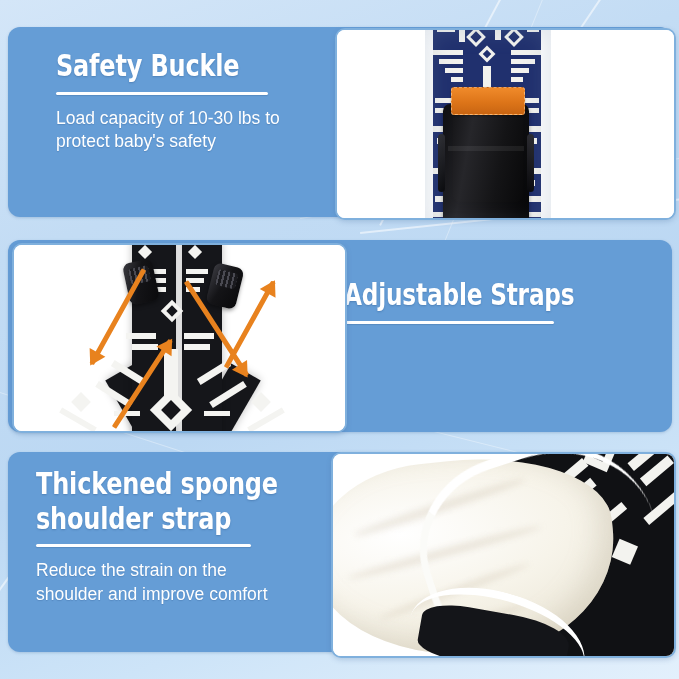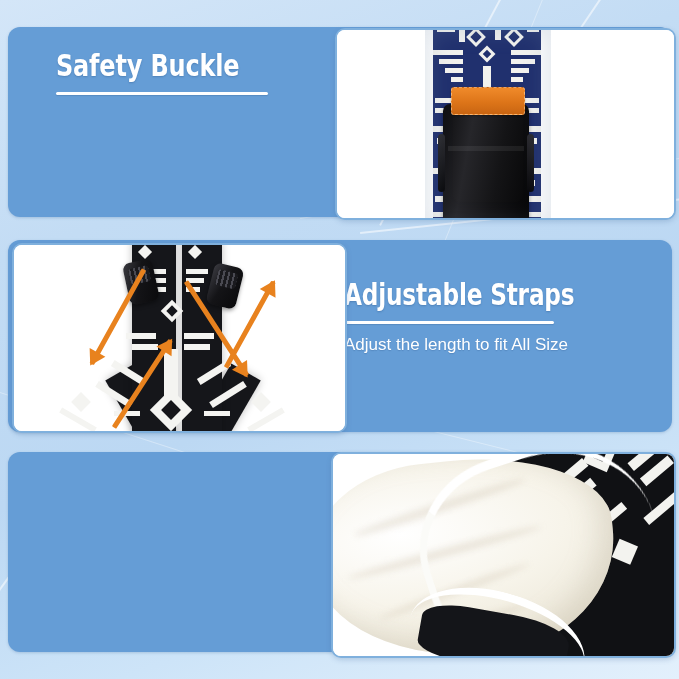--- a/index.html
+++ b/index.html
@@ -215,20 +215,22 @@
     <i class="d" style="left:430px;top:430px;width:240px;height:1px;transform:rotate(14deg);"></i>
   </div>
 
   <div class="row row1">
     <div class="panel"></div>
   </div>
 
   <div class="txtblock r1-txt">
     <h2>Safety Buckle</h2>
     <div class="rule"></div>
+    <p class="sub">Load capacity of 10-30 lbs to
+protect baby's safety</p>
   </div>
 
   <div class="card card1">
     <div class="ph1">
       <div class="strap-navy">
         <div class="tilt">
           <div class="tri" style="left:4px;top:2px;width:18px;height:4px;"></div>
           <div class="tri" style="left:26px;top:0px;width:6px;height:16px;"></div>
           <div class="tri" style="left:36px;top:4px;width:14px;height:14px;transform:rotate(45deg);"></div>
           <div class="tri" style="left:39px;top:7px;width:8px;height:8px;transform:rotate(45deg);background:#20306e;"></div>
@@ -327,27 +329,33 @@
       <div class="arrow" style="left:130px;top:22px;width:108px;transform:rotate(119deg);"></div>
       <div class="arrow" style="left:212px;top:120px;width:98px;transform:rotate(-61deg);"></div>
       <div class="arrow" style="left:100px;top:180px;width:104px;transform:rotate(-57deg);"></div>
       <div class="arrow" style="left:172px;top:34px;width:112px;transform:rotate(57deg);"></div>
     </div>
   </div>
 
   <div class="txtblock r2-txt">
     <h2>Adjustable Straps</h2>
     <div class="rule"></div>
-    <p class="sub">Adjust the length to fit All Size</p>
   </div>
 
   <div class="row row3">
     <div class="panel"></div>
   </div>
 
+  <div class="txtblock r3-txt">
+    <h2>Thickened sponge
+shoulder strap</h2>
+    <div class="rule"></div>
+    <p class="sub">Reduce the strain on the
+shoulder and improve comfort</p>
+  </div>
 
   <div class="card card3">
     <div class="ph3">
       <div class="outer">
         <div class="azt3" style="left:10px;top:30px;width:40px;height:9px;transform:rotate(-18deg);"></div>
         <div class="azt3" style="left:20px;top:48px;width:34px;height:9px;transform:rotate(-18deg);"></div>
         <div class="azt3" style="left:58px;top:22px;width:22px;height:22px;transform:rotate(45deg);"></div>
         <div class="azt3" style="left:64px;top:28px;width:10px;height:10px;transform:rotate(45deg);background:#101114;"></div>
         <div class="azt3" style="left:92px;top:36px;width:46px;height:10px;transform:rotate(-18deg);"></div>
         <div class="azt3" style="left:100px;top:56px;width:38px;height:10px;transform:rotate(-18deg);"></div>

